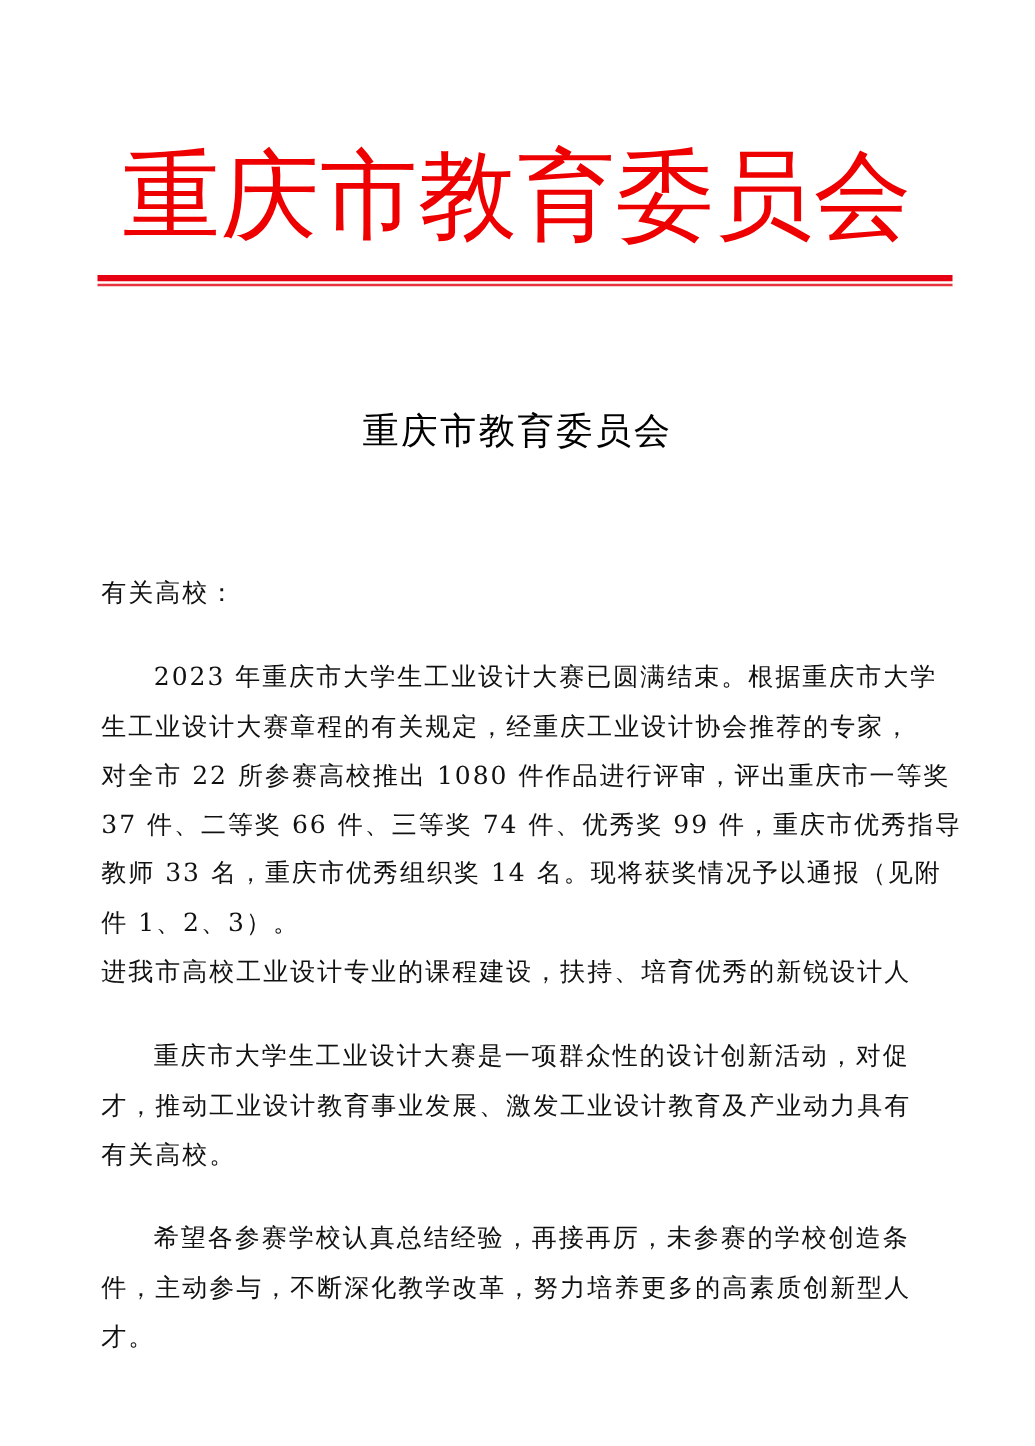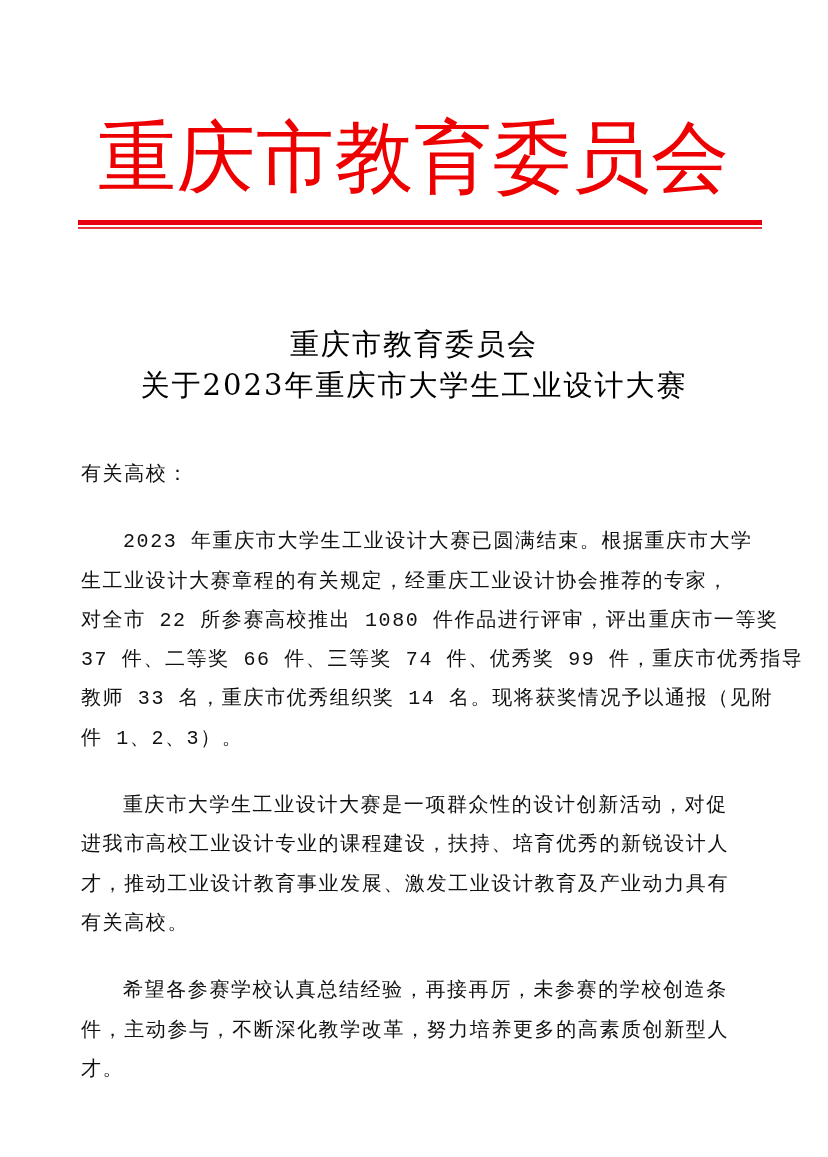--- a/index.html
+++ b/index.html
@@ -64,54 +64,52 @@
       top: 455px;
       width: 690px;
       font-size: 20px;
       line-height: 39.3px;
       color: #111111;
       white-space: nowrap;
     }
     .line {
       height: 39.3px;
       letter-spacing: 1.6px;
-      font-family: Liberation Mono, monospace;
     }
     .indent {
       padding-left: 42px;
       margin-top: 28px;
     }
   </style>
 </head>
 <body>
 
 <div class="letterhead">重庆市教育委员会</div>
 <div class="rule-thick"></div>
 <div class="rule-thin"></div>
 
 <div class="title-block">
   <div>重庆市教育委员会</div>
-  <div>关于2023年重庆市大学生工业设计大赛</div>
 </div>
 
 <div class="body-text">
   <div class="line">有关高校：</div>
 
   <div>
     <div class="line indent">2023 年重庆市大学生工业设计大赛已圆满结束。根据重庆市大学</div>
     <div class="line">生工业设计大赛章程的有关规定，经重庆工业设计协会推荐的专家，</div>
     <div class="line">对全市 22 所参赛高校推出 1080 件作品进行评审，评出重庆市一等奖</div>
     <div class="line">37 件、二等奖 66 件、三等奖 74 件、优秀奖 99 件，重庆市优秀指导</div>
     <div class="line">教师 33 名，重庆市优秀组织奖 14 名。现将获奖情况予以通报（见附</div>
     <div class="line">件 1、2、3）。</div>
   </div>
 
   <div>
+    <div class="line">进我市高校工业设计专业的课程建设，扶持、培育优秀的新锐设计人</div>
     <div class="line indent">重庆市大学生工业设计大赛是一项群众性的设计创新活动，对促</div>
-    <div class="line">进我市高校工业设计专业的课程建设，扶持、培育优秀的新锐设计人</div>
     <div class="line">才，推动工业设计教育事业发展、激发工业设计教育及产业动力具有</div>
     <div class="line">有关高校。</div>
   </div>
 
   <div>
     <div class="line indent">希望各参赛学校认真总结经验，再接再厉，未参赛的学校创造条</div>
     <div class="line">件，主动参与，不断深化教学改革，努力培养更多的高素质创新型人</div>
     <div class="line">才。</div>
   </div>
 </div>

